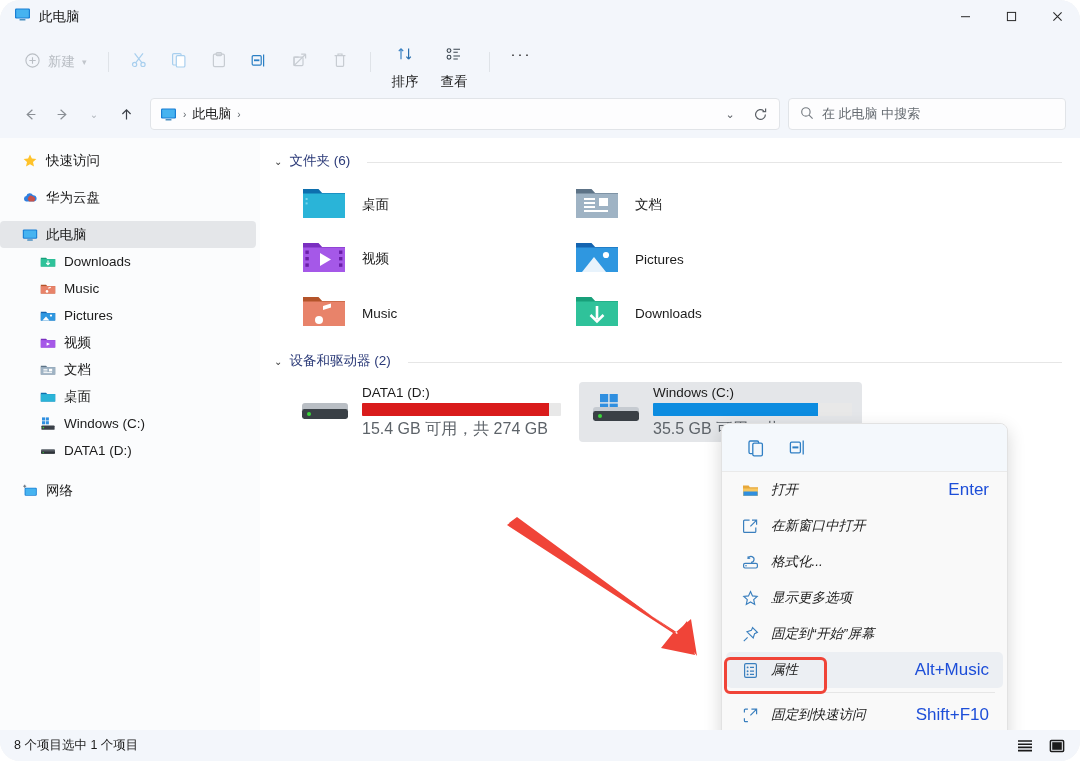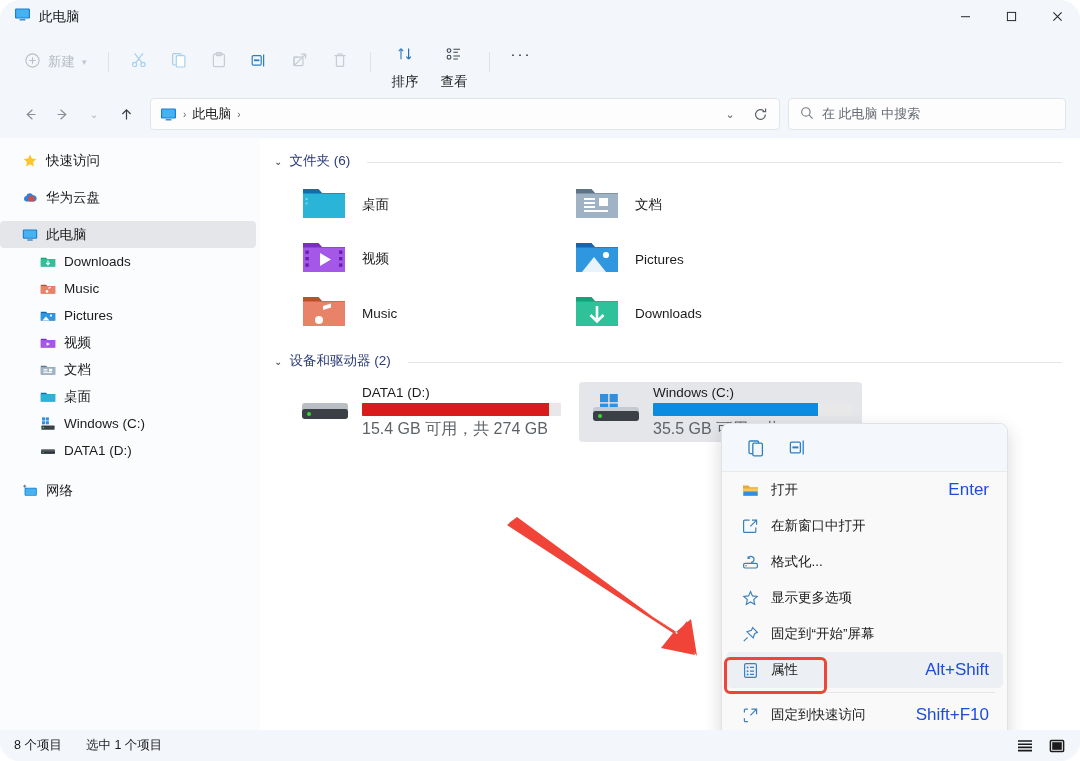--- a/index.html
+++ b/index.html
@@ -117,21 +117,21 @@
   .drive-info { flex: 1; display: flex; flex-direction: column; gap: 3px; padding-top: 1px; }
   .drive-name { font-size: 13.5px; color: #1b1b1b; }
   .bar-track { width: 100%; height: 13px; background: #e8e8e8; border-radius: 1px; overflow: hidden; }
   .bar-fill { height: 100%; }
   .drive-sub { font-size: 16px; color: #5d6369; }
 
   
   #statusbar {
     position: absolute; left: 0; bottom: 0; width: 1080px; height: 31px;
     background: #f3f6fb; display: flex; align-items: center;
-    padding: 0 10px 0 14px; font-size: 12.5px; color: #1b1b1b; gap: 24px;
+    padding: 0 10px 0 14px; font-size: 12.5px; color: #1b1b1b; 
   }
   #status-right { margin-left: auto; display: flex; gap: 6px; align-items: center; }
   .vbtn { width: 26px; height: 22px; display: flex; align-items: center; justify-content: center; border-radius: 3px; }
 
   
   #ctxmenu {
     position: absolute; left: 721px; top: 423px; width: 287px; height: 322px;
     background: #f9f9f9; border: 1px solid #e2e2e2; border-radius: 8px;
     box-shadow: 0 6px 18px rgba(0,0,0,.16);
     overflow: hidden;
@@ -143,21 +143,21 @@
   .ctx-hbtn {
     width: 36px; height: 32px; display: flex; align-items: center; justify-content: center;
     border-radius: 5px;
   }
   .ctx-item {
     height: 36px; display: flex; align-items: center; padding: 0 14px 0 16px;
     font-size: 13.5px; color: #1b1b1b; gap: 12px; margin: 0 4px; border-radius: 5px;
   }
   .ctx-item.highlight { background: #eceff3; }
   .ctx-ico { width: 17px; height: 17px; flex: 0 0 17px; display: flex; align-items: center; justify-content: center; }
-  .ctx-label { flex: 1; }
+  .ctx-label { flex: 1; font-style: italic; }
   .ctx-accel { font-size: 17px; color: #1d4ed8; }
   .ctx-div { height: 1px; background: #e6e6e6; margin: 4px 12px; }
   #ctx-hl-box {
     position: absolute; left: 724px; top: 657px; width: 103px; height: 37px;
     border: 3px solid #f04438; border-radius: 6px; pointer-events: none;
   }
 
   
   #arrow { position: absolute; left: 495px; top: 515px; pointer-events: none; }
 </style>
@@ -697,21 +697,21 @@
       <span class="ctx-ico">
         <svg width="17" height="17" viewBox="0 0 17 17">
             <rect x="2.6" y="1.6" width="11.8" height="13.8" rx="1.4" fill="none" stroke="#3a7fbe" stroke-width="1.2"></rect>
             <circle cx="5.6" cy="5.4" r="0.95" fill="#3a7fbe"></circle>
             <circle cx="5.6" cy="9.2" r="0.95" fill="#3a7fbe"></circle>
             <circle cx="5.6" cy="12.4" r="0.95" fill="#3a7fbe"></circle>
             <path d="M8 5.4 h4 M8 9.2 h4 M8 12.4 h4" stroke="#3a7fbe" stroke-width="1.2"></path>
           </svg>
       </span>
       <span class="ctx-label">属性</span>
-      <span class="ctx-accel">Alt+Shift</span>
+      <span class="ctx-accel">Alt+Music</span>
     </div>
 
     <div class="ctx-div"></div>
 
     <div class="ctx-item">
       <span class="ctx-ico">
         <svg width="17" height="17" viewBox="0 0 17 17">
             <path d="M2.4 5.6 V3 a0.9 0.9 0 0 1 0.9 -0.9 h2.6 M2.4 11.2 v2.6 a0.9 0.9 0 0 0 0.9 0.9 h2.6" fill="none" stroke="#3a7fbe" stroke-width="1.2"></path>
             <path d="M9.4 2.1 h5.2 v5.2 M14.6 2.1 L8.4 8.3" fill="none" stroke="#3a7fbe" stroke-width="1.2"></path>
           </svg>

